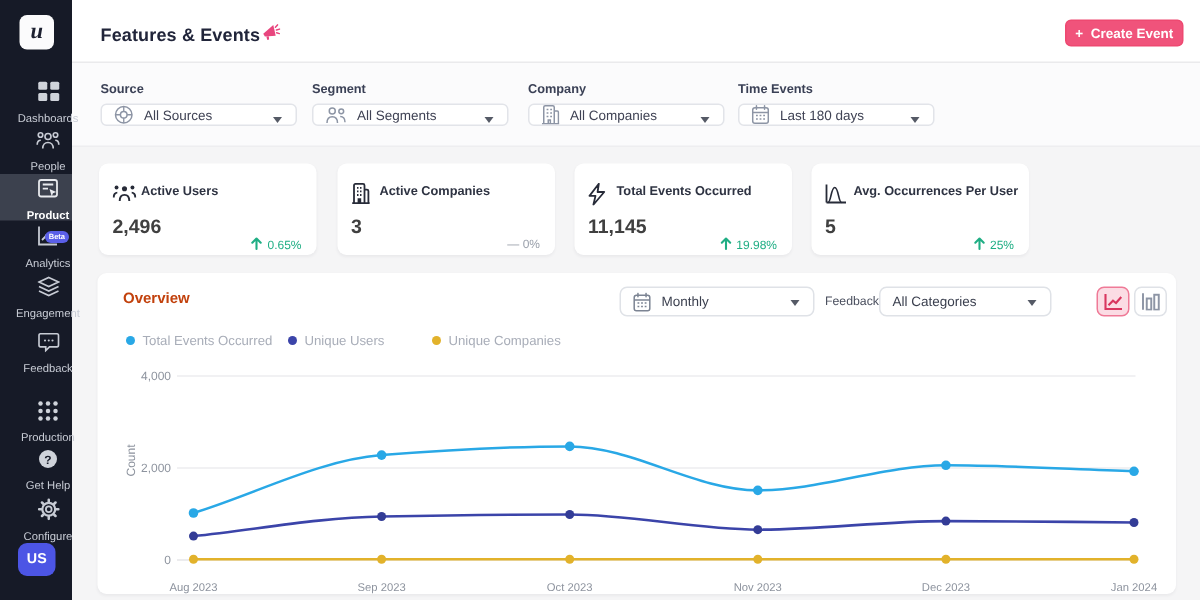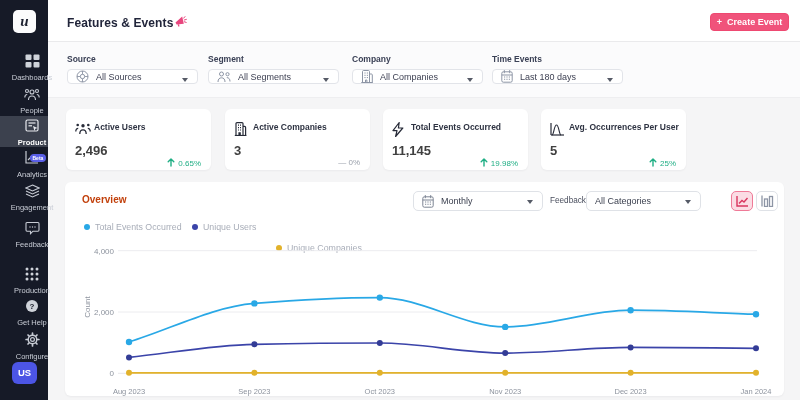--- a/index.html
+++ b/index.html
@@ -269,21 +269,21 @@
   </div>
   <div class="toggle" id="tg2">
     <svg width="13" height="12" viewBox="0 0 13 12" fill="none" stroke="#8d95a5" stroke-width="1.3">
         <path d="M1 0.5 L1 11.5"></path>
         <rect x="3.5" y="4" width="3" height="7.5"></rect>
         <rect x="8.5" y="1.5" width="3" height="10"></rect>
       </svg>
   </div>
   <div class="legend" style="left:19px;"><span class="ldot" style="background:#29a8e6;"></span>Total Events Occurred</div>
   <div class="legend" style="left:127px;"><span class="ldot" style="background:#3b44a9;"></span>Unique Users</div>
-  <div class="legend" style="left:211px;margin-top:21px;"><span class="ldot" style="background:#e2b22b;"></span>Unique Companies</div>
+  <div class="legend" style="left:223px;"><span class="ldot" style="background:#e2b22b;"></span>Unique Companies</div>
 </div>
 
 <svg class="abs" style="left:65px;top:235px;z-index:3;" width="719" height="161" viewBox="65 235 719 161" fill="none">
 
   <line x1="118" y1="250.7" x2="757" y2="250.7" stroke="#ececef" stroke-width="1"></line>
   <line x1="118" y1="312" x2="757" y2="312" stroke="#ececef" stroke-width="1"></line>
   <line x1="118" y1="373.3" x2="757" y2="373.3" stroke="#e6e6e9" stroke-width="1"></line>
 
   <g font-family="Liberation Sans" font-size="8" fill="#8d939e" text-anchor="end">
     <text x="114" y="253.5">4,000</text>

